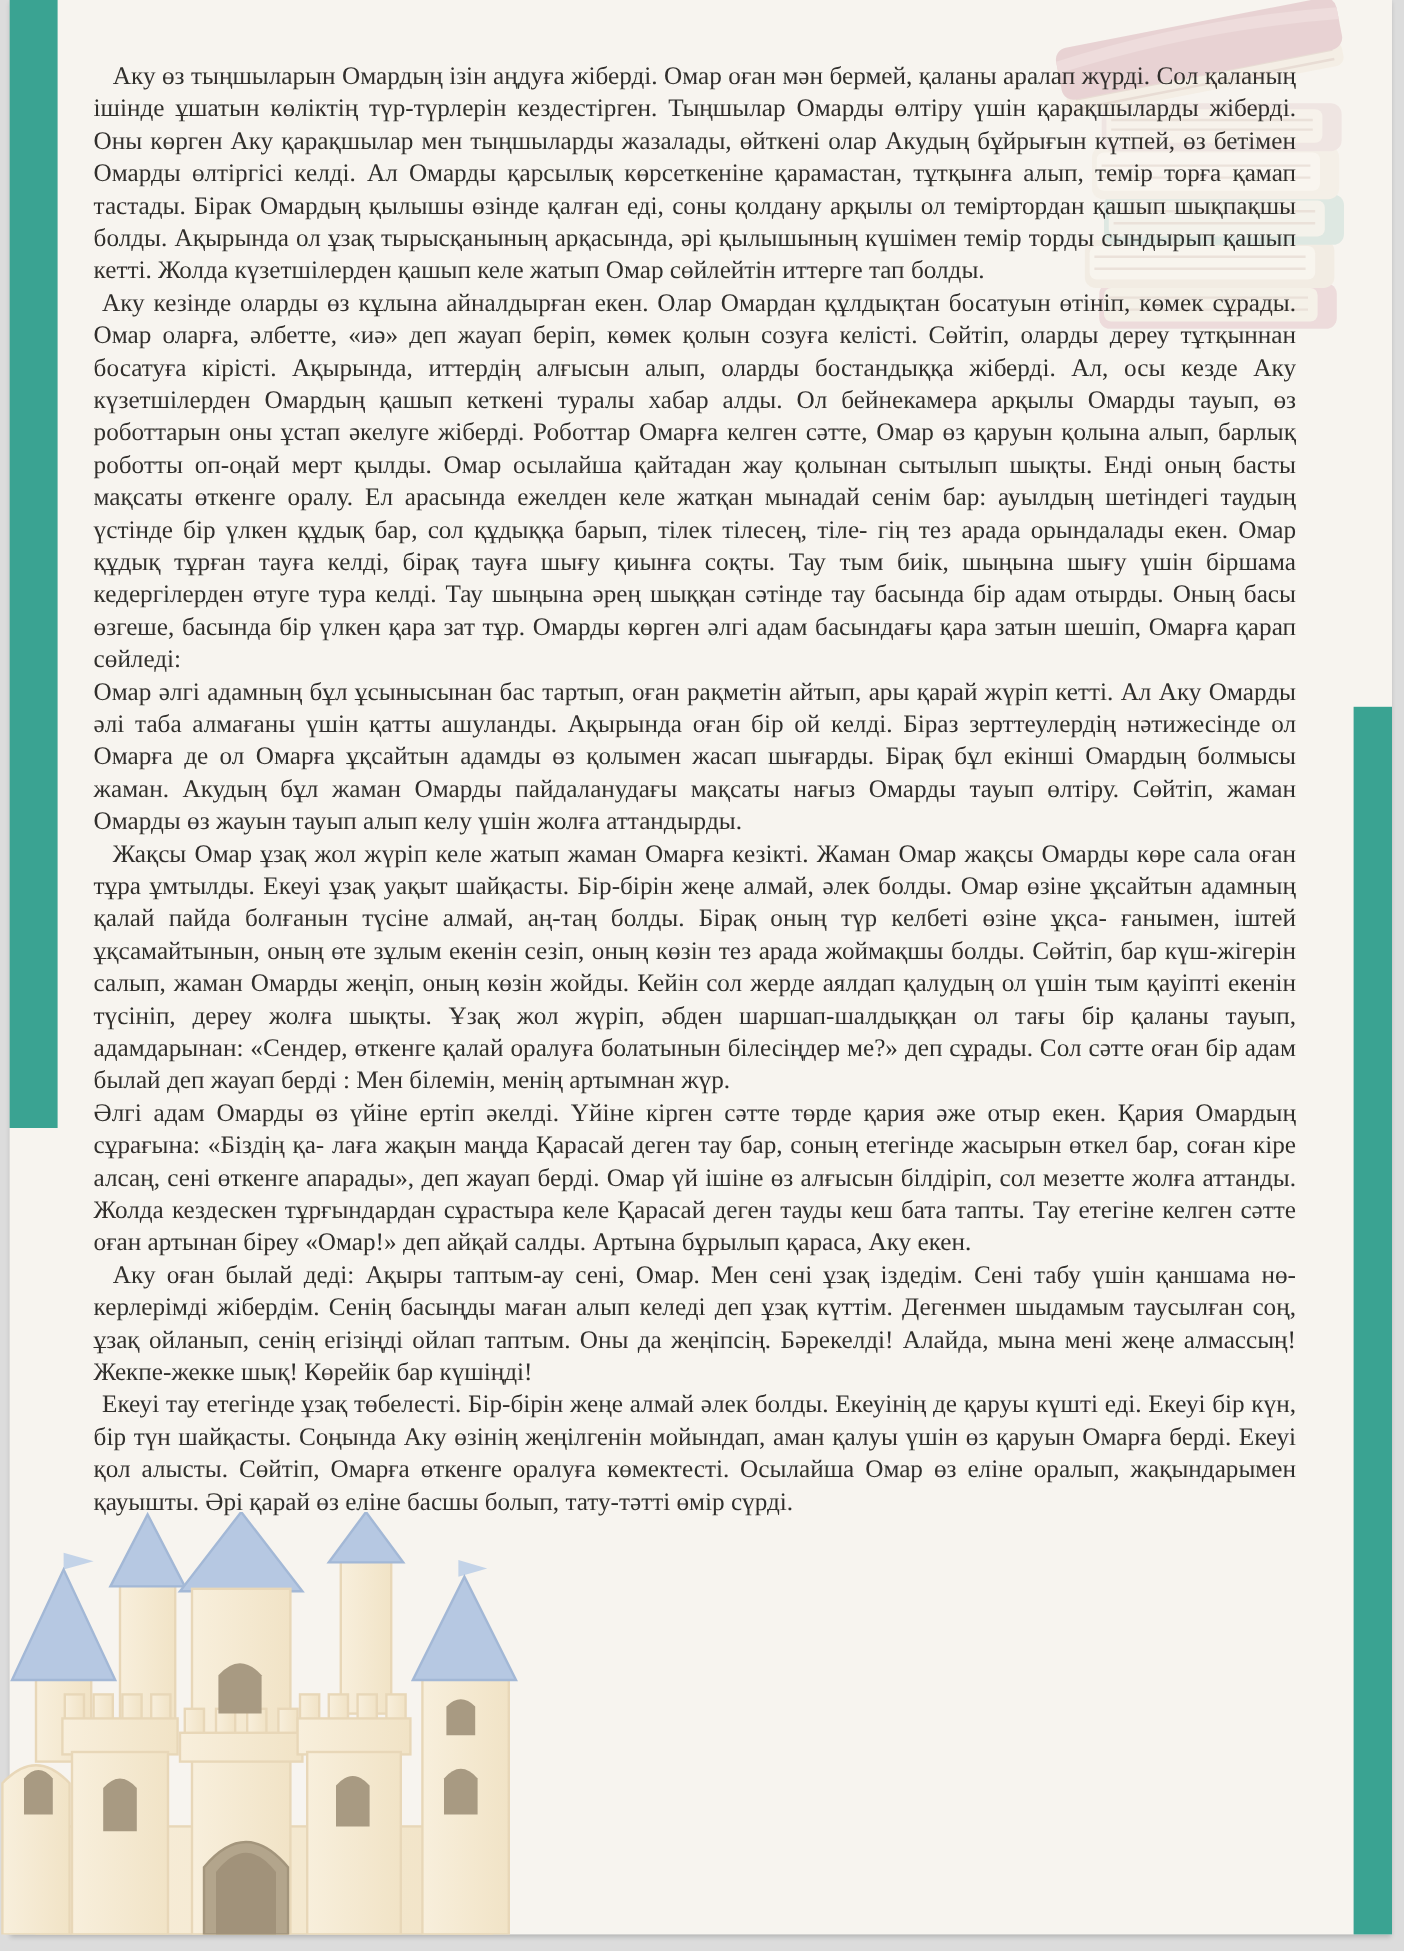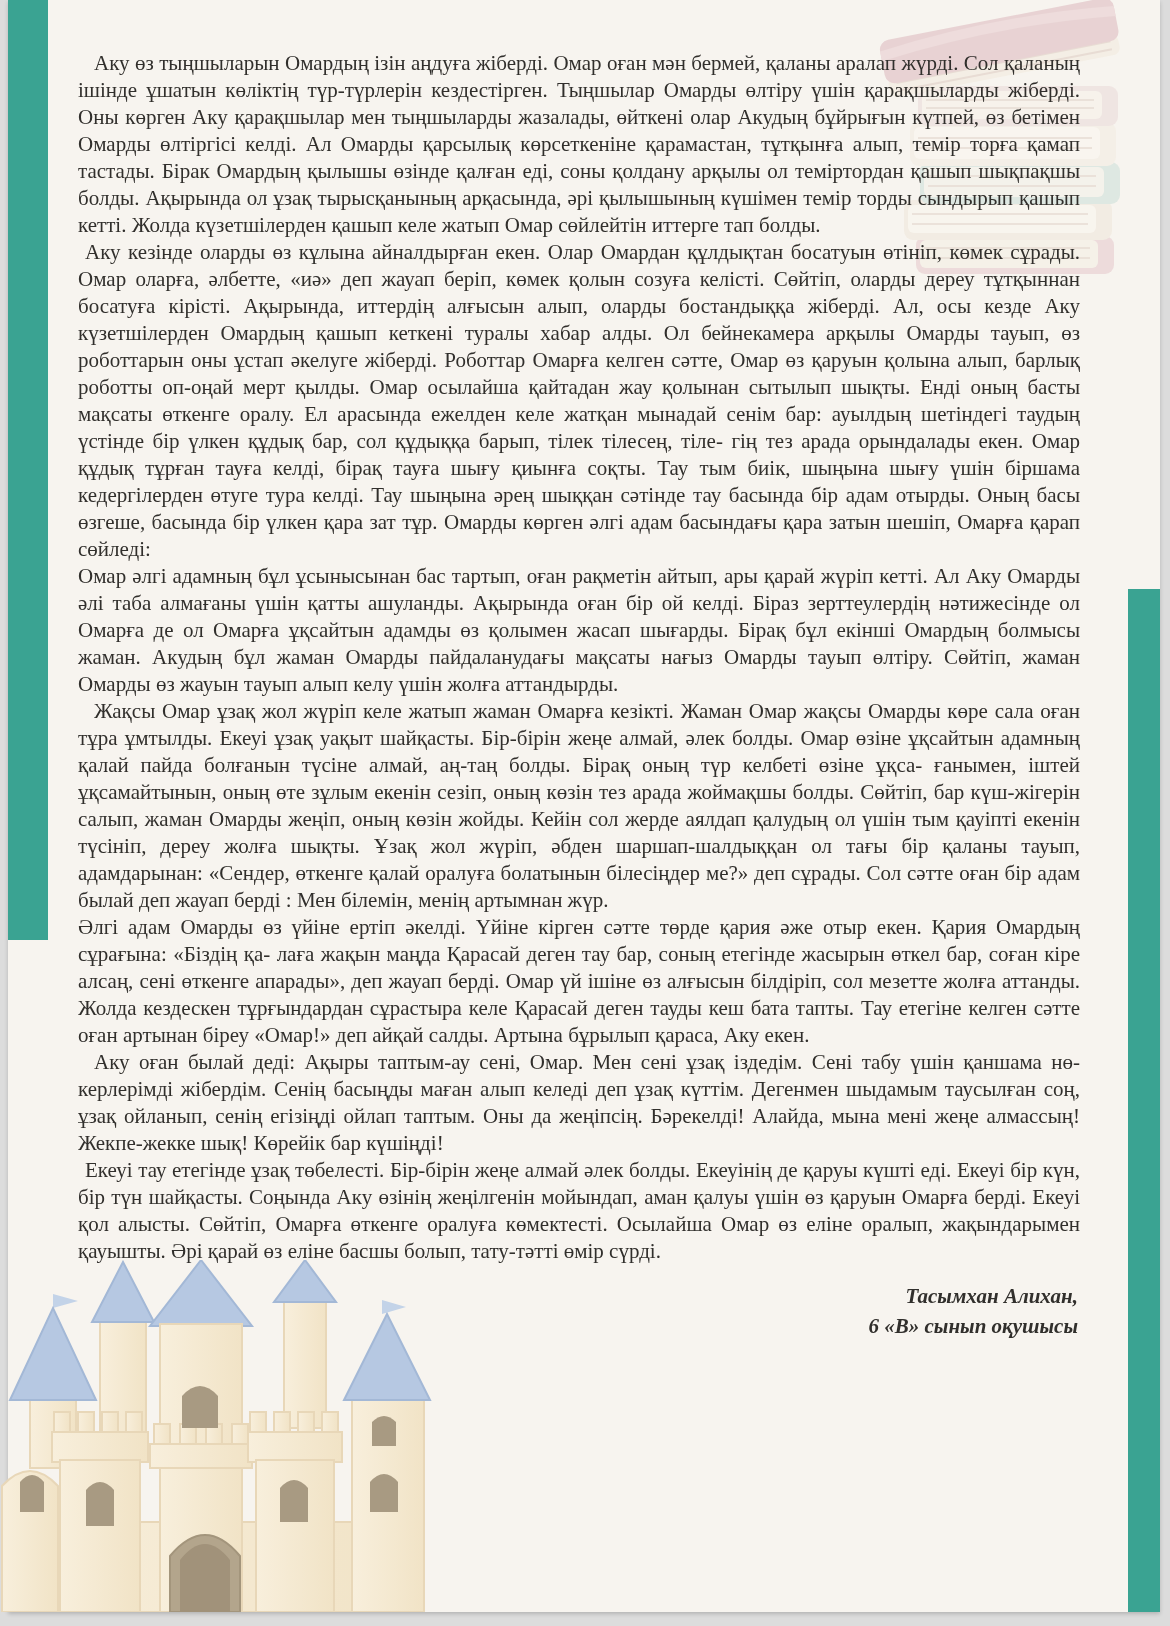--- a/index.html
+++ b/index.html
@@ -162,19 +162,15 @@
   </svg>
 
   <div class="text">
     <p class="ind-lg">Аку өз тыңшыларын Омардың ізін аңдуға жіберді. Омар оған мән бермей, қаланы аралап жүрді. Сол қаланың ішінде ұшатын көліктің түр-түрлерін кездестірген. Тыңшылар Омарды өлтіру үшін қарақшыларды жіберді. Оны көрген Аку қарақшылар мен тыңшыларды жазалады, өйткені олар Акудың бұйрығын күтпей, өз бетімен Омарды өлтіргісі келді. Ал Омарды қарсылық көрсеткеніне қарамастан, тұтқынға алып, темір торға қамап тастады. Бірак Омардың қылышы өзінде қалған еді, соны қолдану арқылы ол теміртордан қашып шықпақшы болды. Ақырында ол ұзақ тырысқанының арқасында, әрі қылышының күшімен темір торды сындырып қашып кетті. Жолда күзетшілерден қашып келе жатып Омар сөйлейтін иттерге тап болды.</p>
     <p class="ind-sm">Аку кезінде оларды өз кұлына айналдырған екен. Олар Омардан құлдықтан босатуын өтініп, көмек сұрады. Омар оларға, әлбетте, «иә» деп жауап беріп, көмек қолын созуға келісті. Сөйтіп, оларды дереу тұтқыннан босатуға кірісті. Ақырында, иттердің алғысын алып, оларды бостандыққа жіберді. Ал, осы кезде Аку күзетшілерден Омардың қашып кеткені туралы хабар алды. Ол бейнекамера арқылы Омарды тауып, өз роботтарын оны ұстап әкелуге жіберді. Роботтар Омарға келген сәтте, Омар өз қаруын қолына алып, барлық роботты оп-оңай мерт қылды. Омар осылайша қайтадан жау қолынан сытылып шықты. Енді оның басты мақсаты өткенге оралу. Ел арасында ежелден келе жатқан мынадай сенім бар: ауылдың шетіндегі таудың үстінде бір үлкен құдық бар, сол құдыққа барып, тілек тілесең, тіле- гің тез арада орындалады екен. Омар құдық тұрған тауға келді, бірақ тауға шығу қиынға соқты. Тау тым биік, шыңына шығу үшін біршама кедергілерден өтуге тура келді. Тау шыңына әрең шыққан сәтінде тау басында бір адам отырды. Оның басы өзгеше, басында бір үлкен қара зат тұр. Омарды көрген әлгі адам басындағы қара затын шешіп, Омарға қарап сөйледі:</p>
     <p>Омар әлгі адамның бұл ұсынысынан бас тартып, оған рақметін айтып, ары қарай жүріп кетті. Ал Аку Омарды әлі таба алмағаны үшін қатты ашуланды. Ақырында оған бір ой келді. Біраз зерттеулердің нәтижесінде ол Омарға де ол Омарға ұқсайтын адамды өз қолымен жасап шығарды. Бірақ бұл екінші Омардың болмысы жаман. Акудың бұл жаман Омарды пайдаланудағы мақсаты нағыз Омарды тауып өлтіру. Сөйтіп, жаман Омарды өз жауын тауып алып келу үшін жолға аттандырды.</p>
     <p class="ind-lg">Жақсы Омар ұзақ жол жүріп келе жатып жаман Омарға кезікті. Жаман Омар жақсы Омарды көре сала оған тұра ұмтылды. Екеуі ұзақ уақыт шайқасты. Бір-бірін жеңе алмай, әлек болды. Омар өзіне ұқсайтын адамның қалай пайда болғанын түсіне алмай, аң-таң болды. Бірақ оның түр келбеті өзіне ұқса- ғанымен, іштей ұқсамайтынын, оның өте зұлым екенін сезіп, оның көзін тез арада жоймақшы болды. Сөйтіп, бар күш-жігерін салып, жаман Омарды жеңіп, оның көзін жойды. Кейін сол жерде аялдап қалудың ол үшін тым қауіпті екенін түсініп, дереу жолға шықты. Ұзақ жол жүріп, әбден шаршап-шалдыққан ол тағы бір қаланы тауып, адамдарынан: «Сендер, өткенге қалай оралуға болатынын білесіңдер ме?» деп сұрады. Сол сәтте оған бір адам былай деп жауап берді : Мен білемін, менің артымнан жүр.</p>
     <p>Әлгі адам Омарды өз үйіне ертіп әкелді. Үйіне кірген сәтте төрде қария әже отыр екен. Қария Омардың сұрағына: «Біздің қа- лаға жақын маңда Қарасай деген тау бар, соның етегінде жасырын өткел бар, соған кіре алсаң, сені өткенге апарады», деп жауап берді. Омар үй ішіне өз алғысын білдіріп, сол мезетте жолға аттанды. Жолда кездескен тұрғындардан сұрастыра келе Қарасай деген тауды кеш бата тапты. Тау етегіне келген сәтте оған артынан біреу «Омар!» деп айқай салды. Артына бұрылып қараса, Аку екен.</p>
     <p class="ind-lg">Аку оған былай деді: Ақыры таптым-ау сені, Омар. Мен сені ұзақ іздедім. Сені табу үшін қаншама нө- керлерімді жібердім. Сенің басыңды маған алып келеді деп ұзақ күттім. Дегенмен шыдамым таусылған соң, ұзақ ойланып, сенің егізіңді ойлап таптым. Оны да жеңіпсің. Бәрекелді! Алайда, мына мені жеңе алмассың! Жекпе-жекке шық! Көрейік бар күшіңді!</p>
     <p class="ind-sm">Екеуі тау етегінде ұзақ төбелесті. Бір-бірін жеңе алмай әлек болды. Екеуінің де қаруы күшті еді. Екеуі бір күн, бір түн шайқасты. Соңында Аку өзінің жеңілгенін мойындап, аман қалуы үшін өз қаруын Омарға берді. Екеуі қол алысты. Сөйтіп, Омарға өткенге оралуға көмектесті. Осылайша Омар өз еліне оралып, жақындарымен қауышты. Әрі қарай өз еліне басшы болып, тату-тәтті өмір сүрді.</p>
-    <div class="signature">
-      <div>Тасымхан Алихан,</div>
-      <div>6 «В» сынып оқушысы</div>
-    </div>
   </div>
 
 </div>
 
 </body></html>

